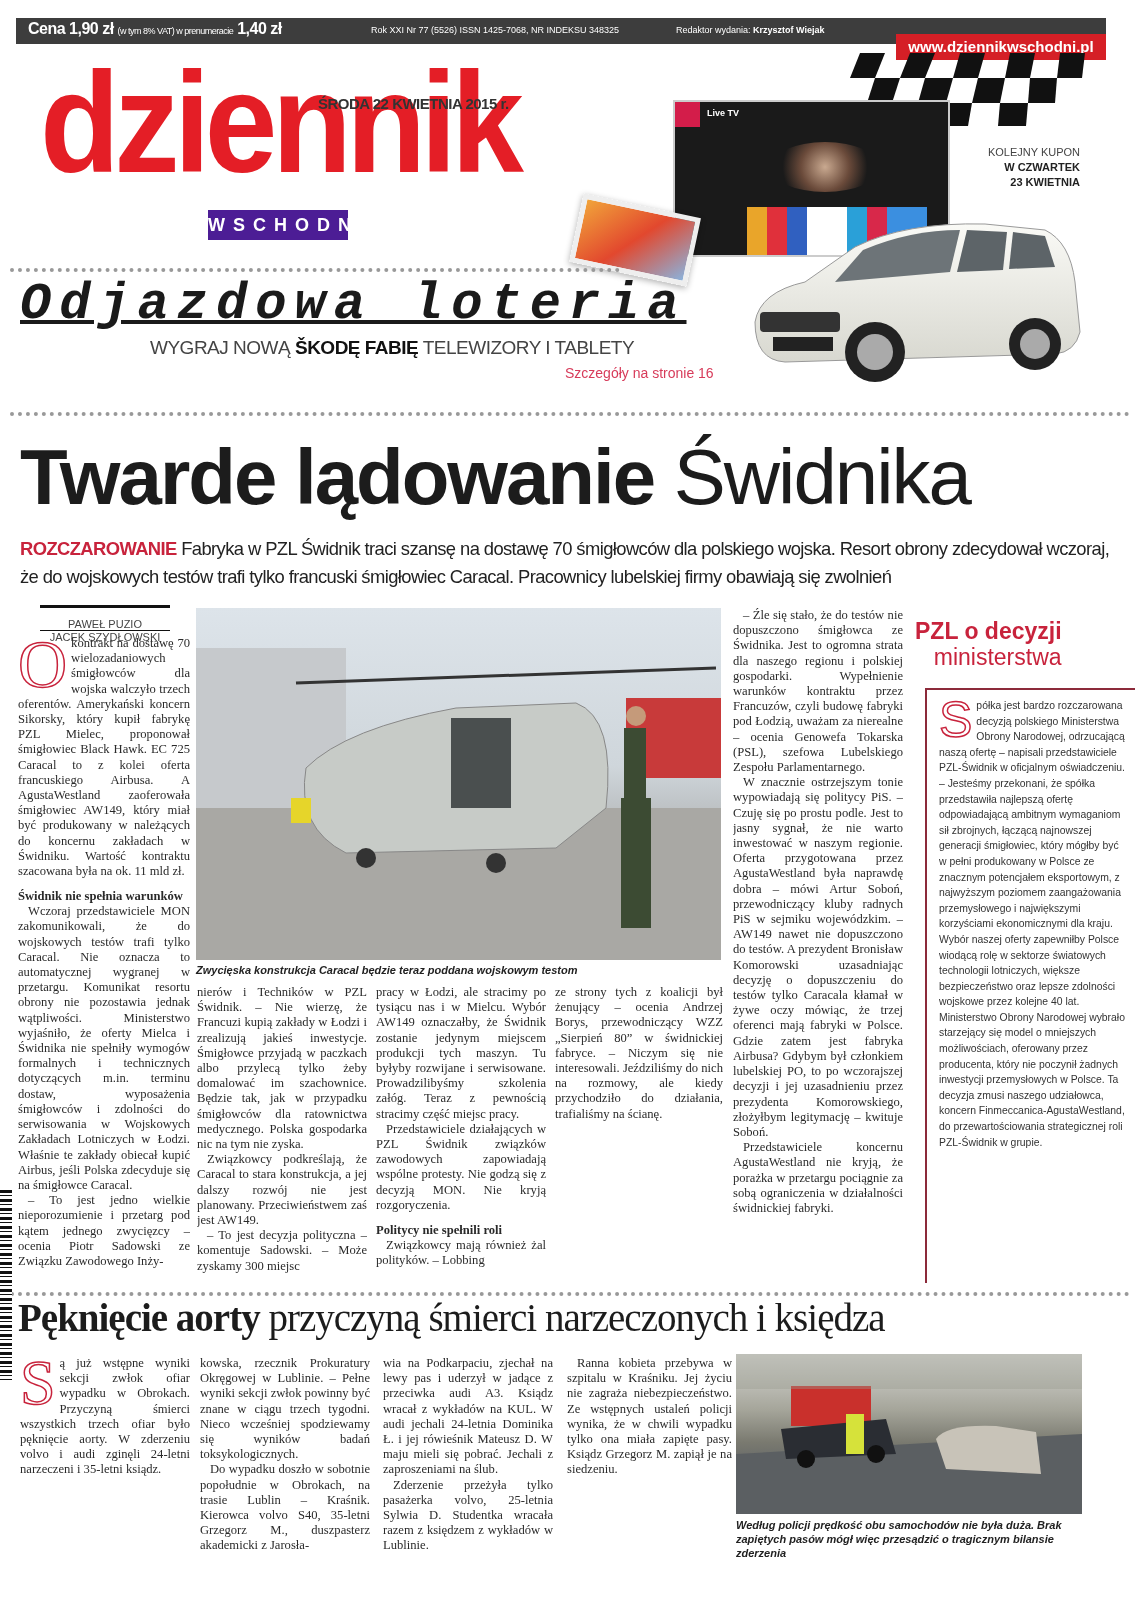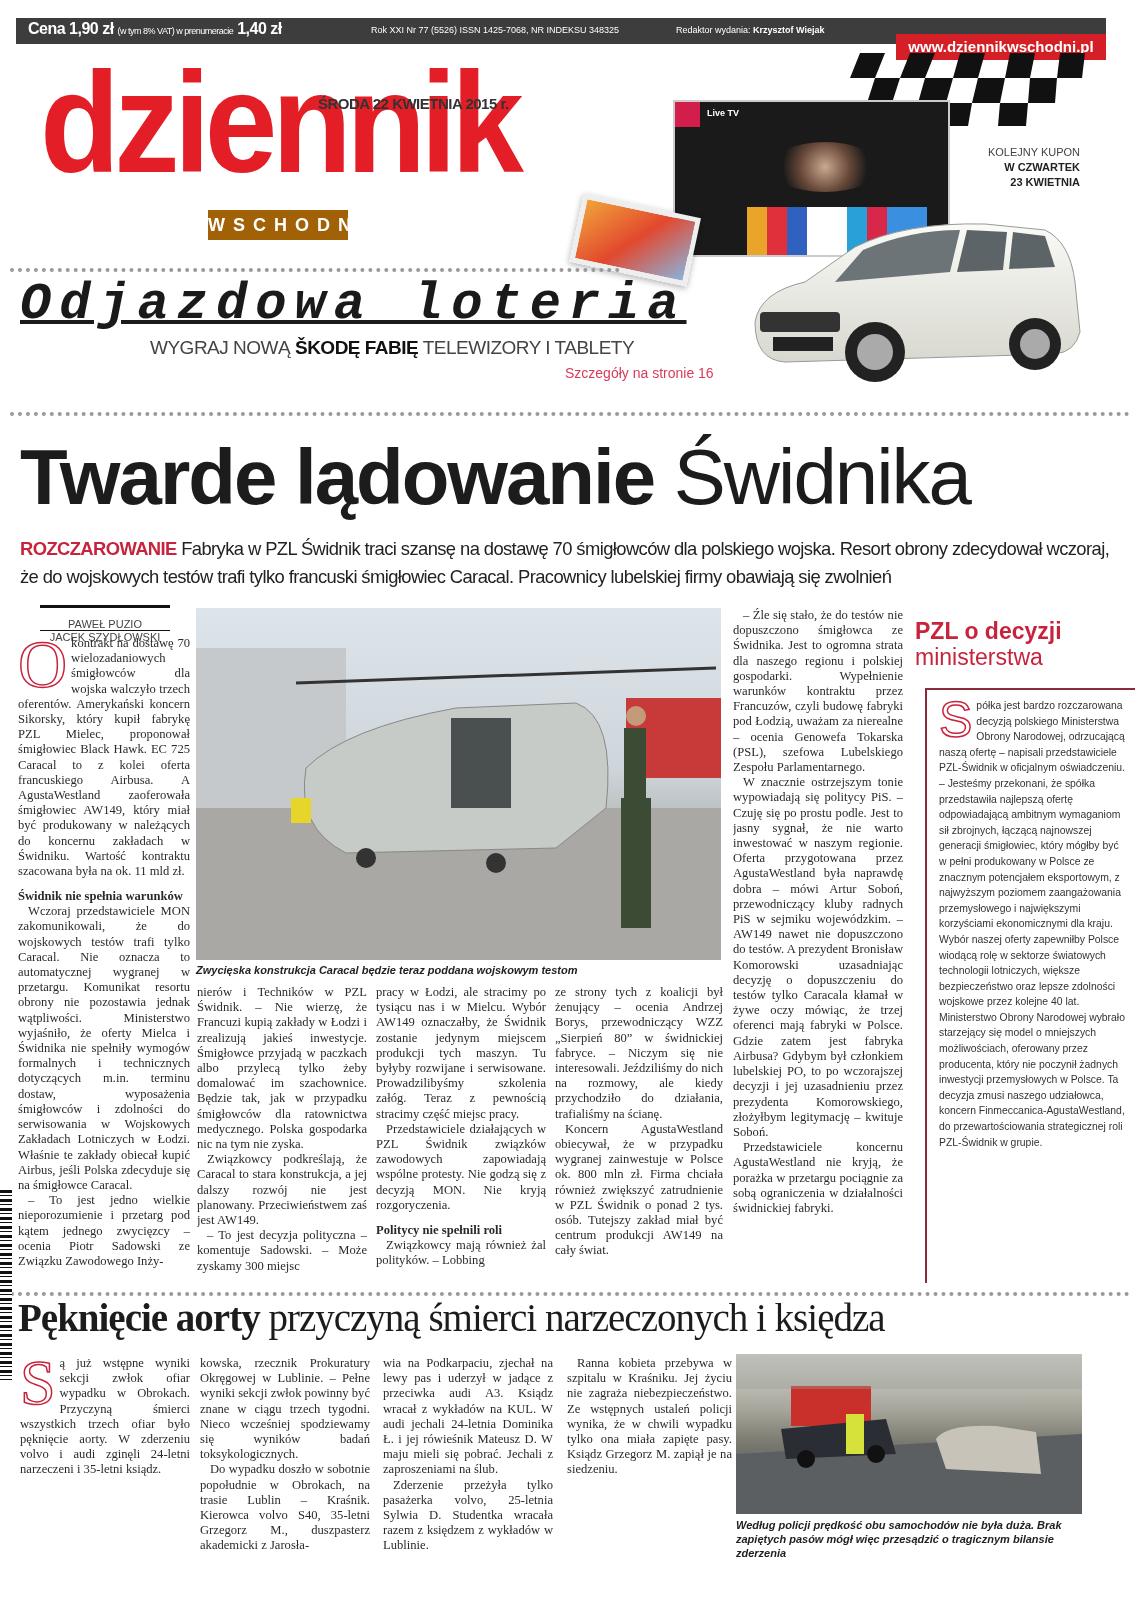--- a/index.html
+++ b/index.html
@@ -11,21 +11,21 @@
   .topbar { left: 16px; top: 18px; width: 1090px; height: 26px; background: #3d3d3d; color: #fff; font-family: "Liberation Sans", sans-serif; }
   .topbar .price { left: 12px; top: 2px; font-size: 16px; font-weight: bold; letter-spacing: -0.5px; white-space: nowrap; }
   .topbar .price small { font-size: 9px; font-weight: normal; margin-top: 28px; }
   .topbar .issue { left: 355px; top: 7px; font-size: 9px; white-space: nowrap; }
   .topbar .editor { left: 660px; top: 7px; font-size: 9px; white-space: nowrap; }
   .topbar .editor b { font-weight: bold; }
   .topbar .web { left: 880px; top: 0; width: 210px; height: 26px; background: #d51f26; font-size: 15px; font-weight: bold; text-align: center; line-height: 26px; margin-top: 16px; }
 
   
   .logo { left: 40px; top: 52px; font-family: "Liberation Sans", sans-serif; font-weight: bold; color: #e41e26; font-size: 142px; letter-spacing: -6px; line-height: 1; transform: scaleX(0.92); transform-origin: left top; }
-  .logo-sub { left: 208px; top: 210px; width: 140px; height: 30px; background: #a16207; color: #fff; font-family: "Liberation Sans", sans-serif; font-weight: bold; letter-spacing: 8px; text-align: center; font-size: 18px; line-height: 30px; }
+  .logo-sub { left: 208px; top: 210px; width: 140px; height: 30px; background: #4c1d95; color: #fff; font-family: "Liberation Sans", sans-serif; font-weight: bold; letter-spacing: 8px; text-align: center; font-size: 18px; line-height: 30px; }
   .date { left: 318px; top: 95px; font-family: "Liberation Sans", sans-serif; font-size: 15px; font-weight: bold; color: #333; letter-spacing: -0.5px; }
 
   .flag { left: 800px; top: 48px; width: 300px; height: 80px; }
   .tv { left: 673px; top: 100px; width: 277px; height: 157px; background: #1a1a1a; border: 2px solid #ccc; overflow: hidden; }
   .tv .live { left: 0; top: 0; width: 25px; height: 25px; background: #d31d4a; }
   .tv .live-label { left: 32px; top: 6px; color: #fff; font-family: "Liberation Sans", sans-serif; font-size: 9px; font-weight: bold; }
   .tv .fire { left: 95px; top: 40px; width: 110px; height: 50px; border-radius: 50%; background: radial-gradient(circle, #c9a990 0%, #6a4a3a 40%, #1a1a1a 70%); }
   .tv .tiles { left: 72px; top: 105px; height: 50px; display: flex; }
   .tv .tiles div { width: 20px; height: 50px; }
   .tablet { left: 575px; top: 205px; width: 120px; height: 70px; background: linear-gradient(135deg,#f1a43a,#e2482e 50%,#8bb2db); border: 5px solid #eee; transform: rotate(12deg); box-shadow: 0 2px 6px rgba(0,0,0,0.3); }
@@ -50,21 +50,21 @@
   .byline div + div { border-top: 1px solid #111; }
 
   .col { font-size: 12.6px; line-height: 15.2px; text-align: justify; color: #2a2a2a; overflow: hidden; }
   .col p { text-indent: 10px; }
   .col h4 { font-size: 12.6px; font-weight: bold; margin-top: 10px; line-height: 15px; }
   .dropcap { float: left; font-family: "Liberation Serif", serif; font-size: 68px; line-height: 56px; color: #fff; -webkit-text-stroke: 1.5px #c8233c; margin: 0 4px 0 0; }
 
   .photo1 { left: 196px; top: 608px; width: 525px; height: 352px; overflow: hidden; background: linear-gradient(180deg, #dde4ea 0%, #cfd6db 45%, #b9bdbf 60%, #c4c4c2 100%); }
   .caption { font-family: "Liberation Sans", sans-serif; font-style: italic; font-weight: bold; font-size: 11px; color: #222; }
 
-  .sidebar-title { left: 915px; top: 618px; font-family: "Liberation Sans", sans-serif; color: #c8233c; font-size: 23px; line-height: 26px; }
+  .sidebar-title { left: 915px; top: 618px; font-family: "Liberation Sans", sans-serif; color: #c8233c; font-size: 23px; line-height: 26px; text-align: right; }
   .sidebar-title b { font-weight: bold; }
   .sidebar-box { left: 925px; top: 688px; width: 210px; height: 595px; border-left: 2px solid #8c2a3a; border-top: 2px solid #8c2a3a; padding: 8px 8px 0 12px; font-family: "Liberation Sans", sans-serif; font-size: 10.4px; line-height: 15.6px; color: #333; }
 
   .divider { left: 10px; top: 1292px; width: 1120px; }
   .headline2 { left: 18px; top: 1295px; font-family: Liberation Serif, serif; font-size: 39px; letter-spacing: -1px; white-space: nowrap; color: #1c1c1c; }
   .headline2 b { font-weight: bold; }
 
   .photo2 { left: 736px; top: 1354px; width: 346px; height: 160px; overflow: hidden; background: linear-gradient(180deg, #d8d8d5 0%, #a5a59a 35%, #7a7a70 55%, #5d6165 75%, #707377 100%); }
 
   .barcode { left: 0; top: 1190px; width: 12px; height: 190px; background: repeating-linear-gradient(180deg, #111 0 3px, #fff 3px 5px, #111 5px 6px, #fff 6px 9px); }
@@ -203,21 +203,20 @@
   <p>– To jest decyzja polityczna – komentuje Sadowski. – Może zyskamy 300 miejsc</p>
 </div>
 <div class="abs col" style="left:376px;top:985px;width:170px;height:300px;">
   <p style="text-indent:0">pracy w Łodzi, ale stracimy po tysiącu nas i w Mielcu. Wybór AW149 oznaczałby, że Świdnik zostanie jedynym miejscem produkcji tych maszyn. Tu byłyby rozwijane i serwisowane. Prowadzilibyśmy szkolenia załóg. Teraz z pewnością stracimy część miejsc pracy.</p>
   <p>Przedstawiciele działających w PZL Świdnik związków zawodowych zapowiadają wspólne protesty. Nie godzą się z decyzją MON. Nie kryją rozgoryczenia.</p>
   <h4>Politycy nie spełnili roli</h4>
   <p>Związkowcy mają również żal polityków. – Lobbing</p>
 </div>
 <div class="abs col" style="left:555px;top:985px;width:168px;height:300px;">
   <p style="text-indent:0">ze strony tych z koalicji był żenujący – ocenia Andrzej Borys, przewodniczący WZZ „Sierpień 80” w świdnickiej fabryce. – Niczym się nie interesowali. Jeździliśmy do nich na rozmowy, ale kiedy przychodziło do działania, trafialiśmy na ścianę.</p>
-  <p>Koncern AgustaWestland obiecywał, że w przypadku wygranej zainwestuje w Polsce ok. 800 mln zł. Firma chciała również zwiększyć zatrudnienie w PZL Świdnik o ponad 2 tys. osób. Tutejszy zakład miał być centrum produkcji AW149 na cały świat.</p>
 </div>
 <div class="abs col" style="left:733px;top:608px;width:170px;height:676px;">
   <p>– Źle się stało, że do testów nie dopuszczono śmigłowca ze Świdnika. Jest to ogromna strata dla naszego regionu i polskiej gospodarki. Wypełnienie warunków kontraktu przez Francuzów, czyli budowę fabryki pod Łodzią, uważam za nierealne – ocenia Genowefa Tokarska (PSL), szefowa Lubelskiego Zespołu Parlamentarnego.</p>
   <p>W znacznie ostrzejszym tonie wypowiadają się politycy PiS. – Czuję się po prostu podle. Jest to jasny sygnał, że nie warto inwestować w naszym regionie. Oferta przygotowana przez AgustaWestland była naprawdę dobra – mówi Artur Soboń, przewodniczący kluby radnych PiS w sejmiku wojewódzkim. – AW149 nawet nie dopuszczono do testów. A prezydent Bronisław Komorowski uzasadniając decyzję o dopuszczeniu do testów tylko Caracala kłamał w żywe oczy mówiąc, że trzej oferenci mają fabryki w Polsce. Gdzie zatem jest fabryka Airbusa? Gdybym był członkiem lubelskiej PO, to po wczorajszej decyzji i jej uzasadnieniu przez prezydenta Komorowskiego, złożyłbym legitymację – kwituje Soboń.</p>
   <p>Przedstawiciele koncernu AgustaWestland nie kryją, że porażka w przetargu pociągnie za sobą ograniczenia w działalności świdnickiej fabryki.</p>
 </div>
 
 <div class="abs sidebar-title">
   <b>PZL o decyzji</b><br>
   <span>ministerstwa</span>

